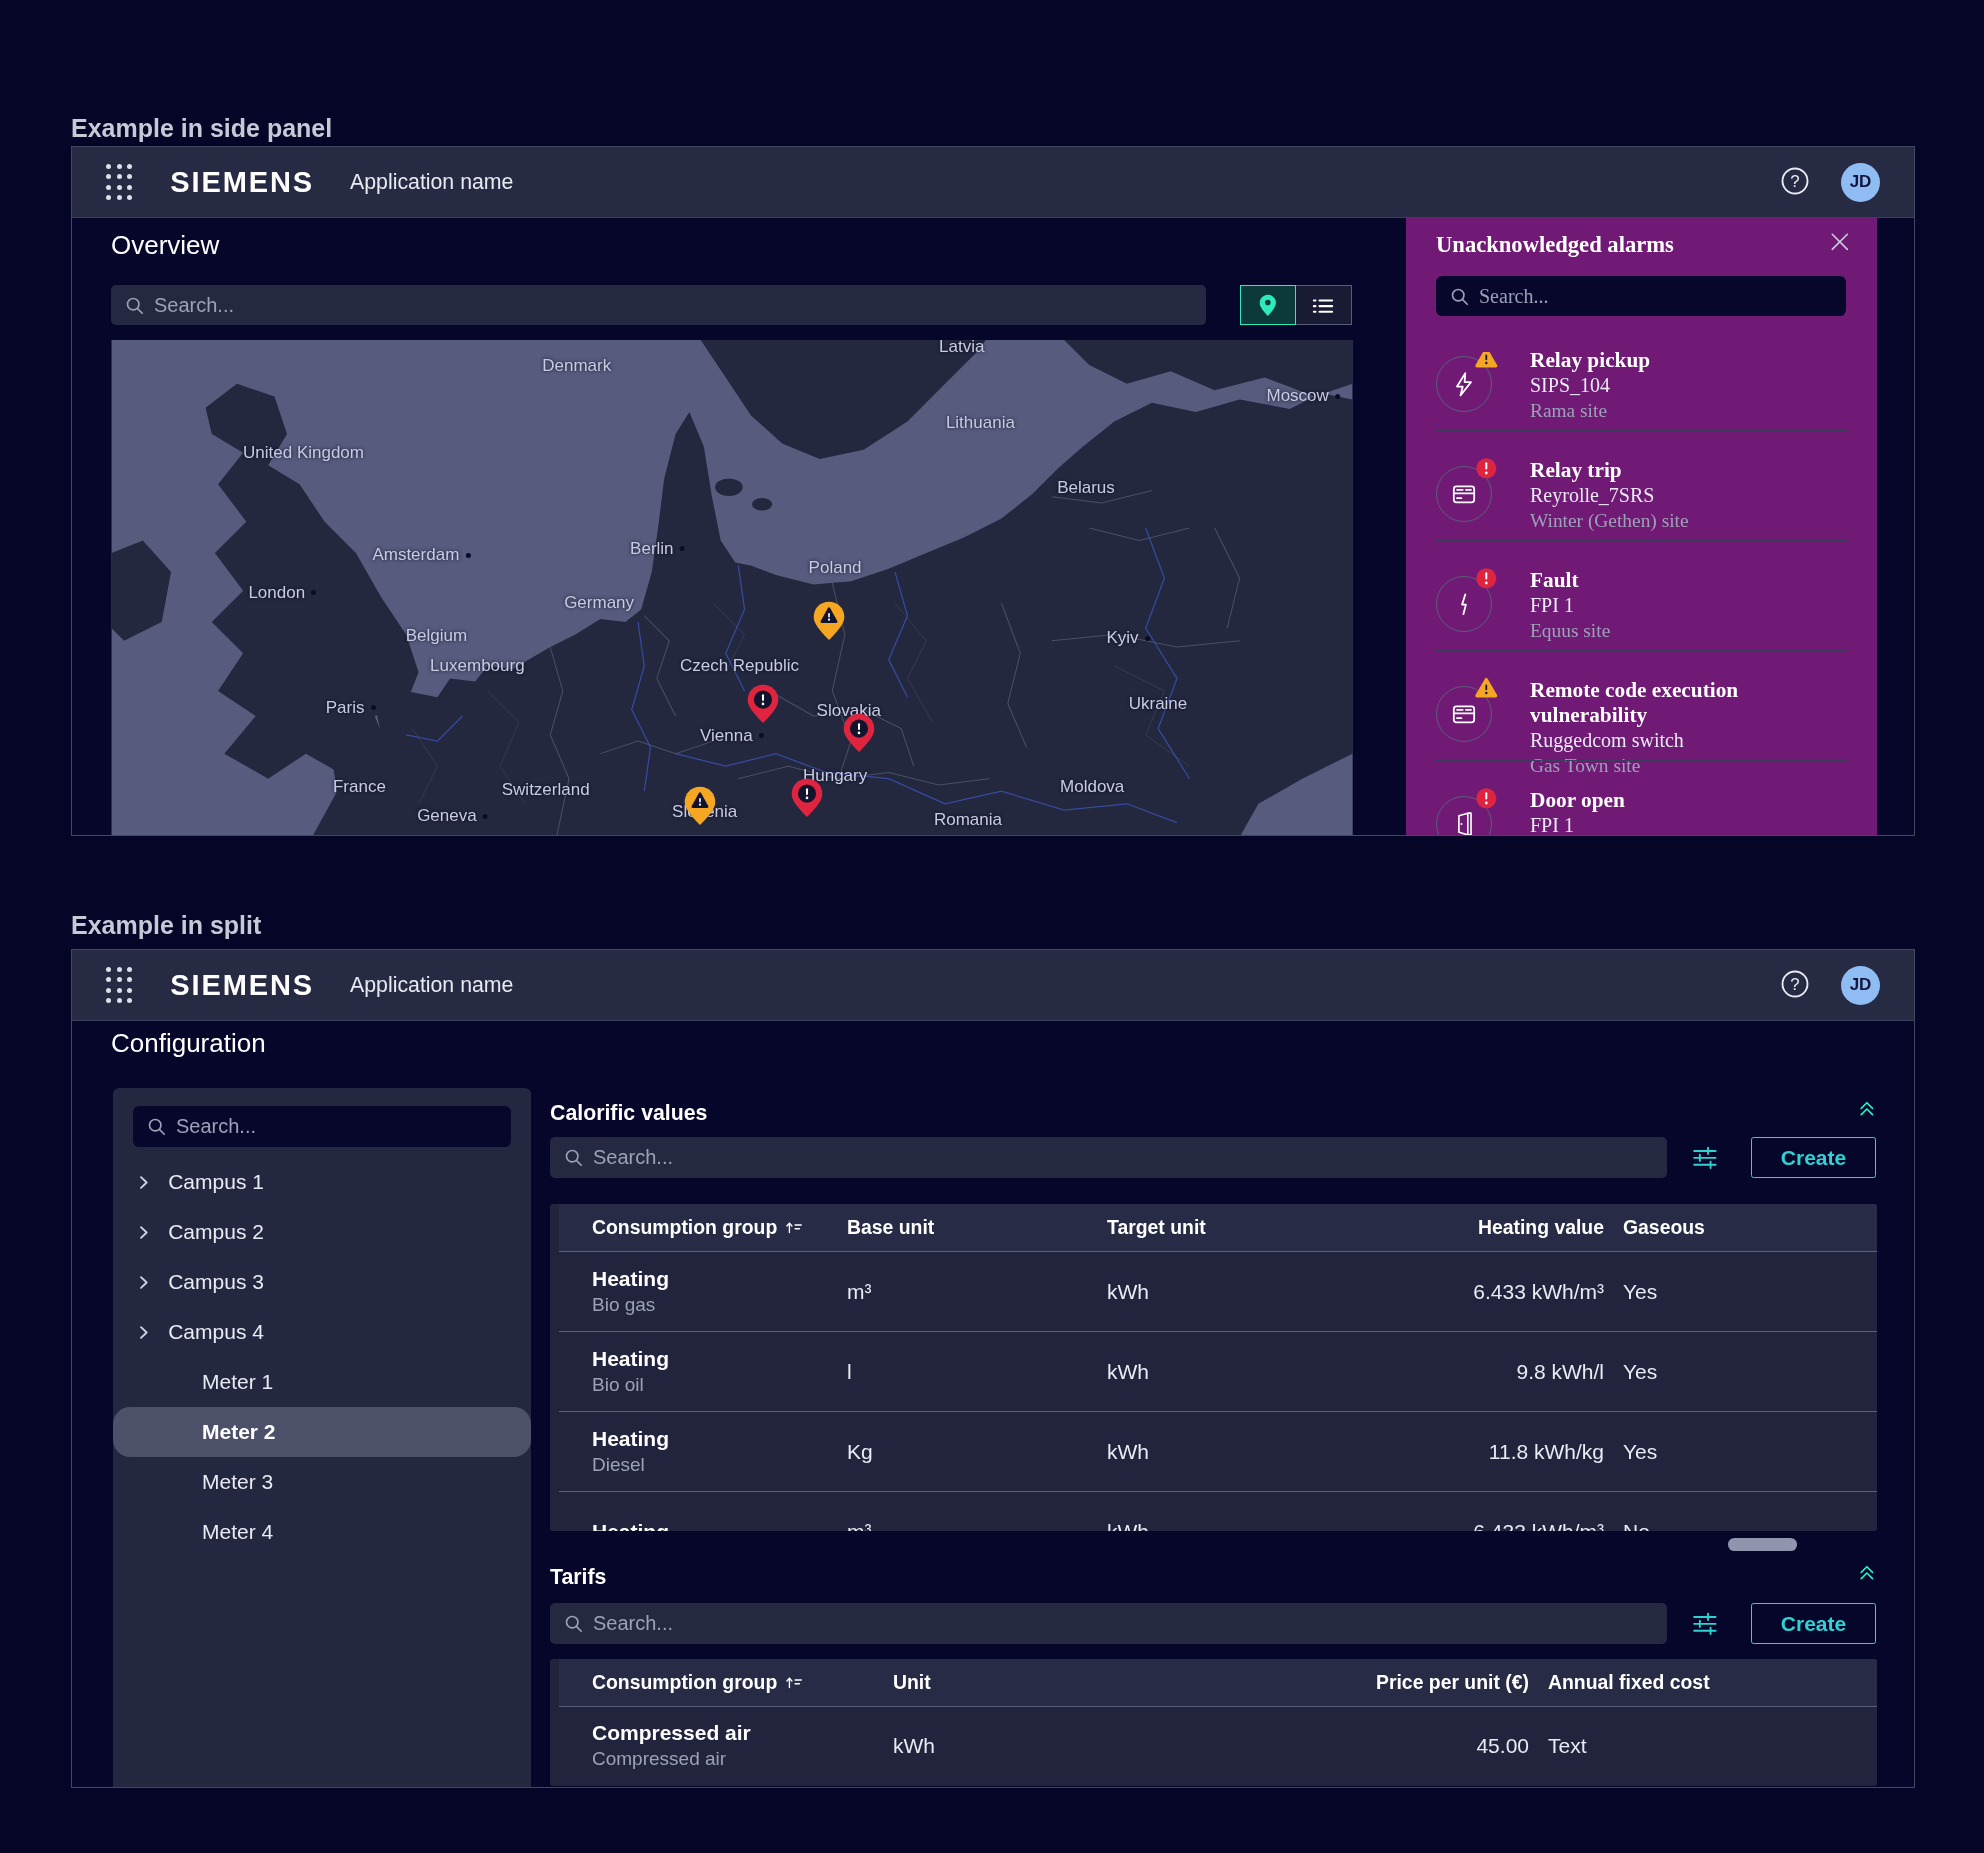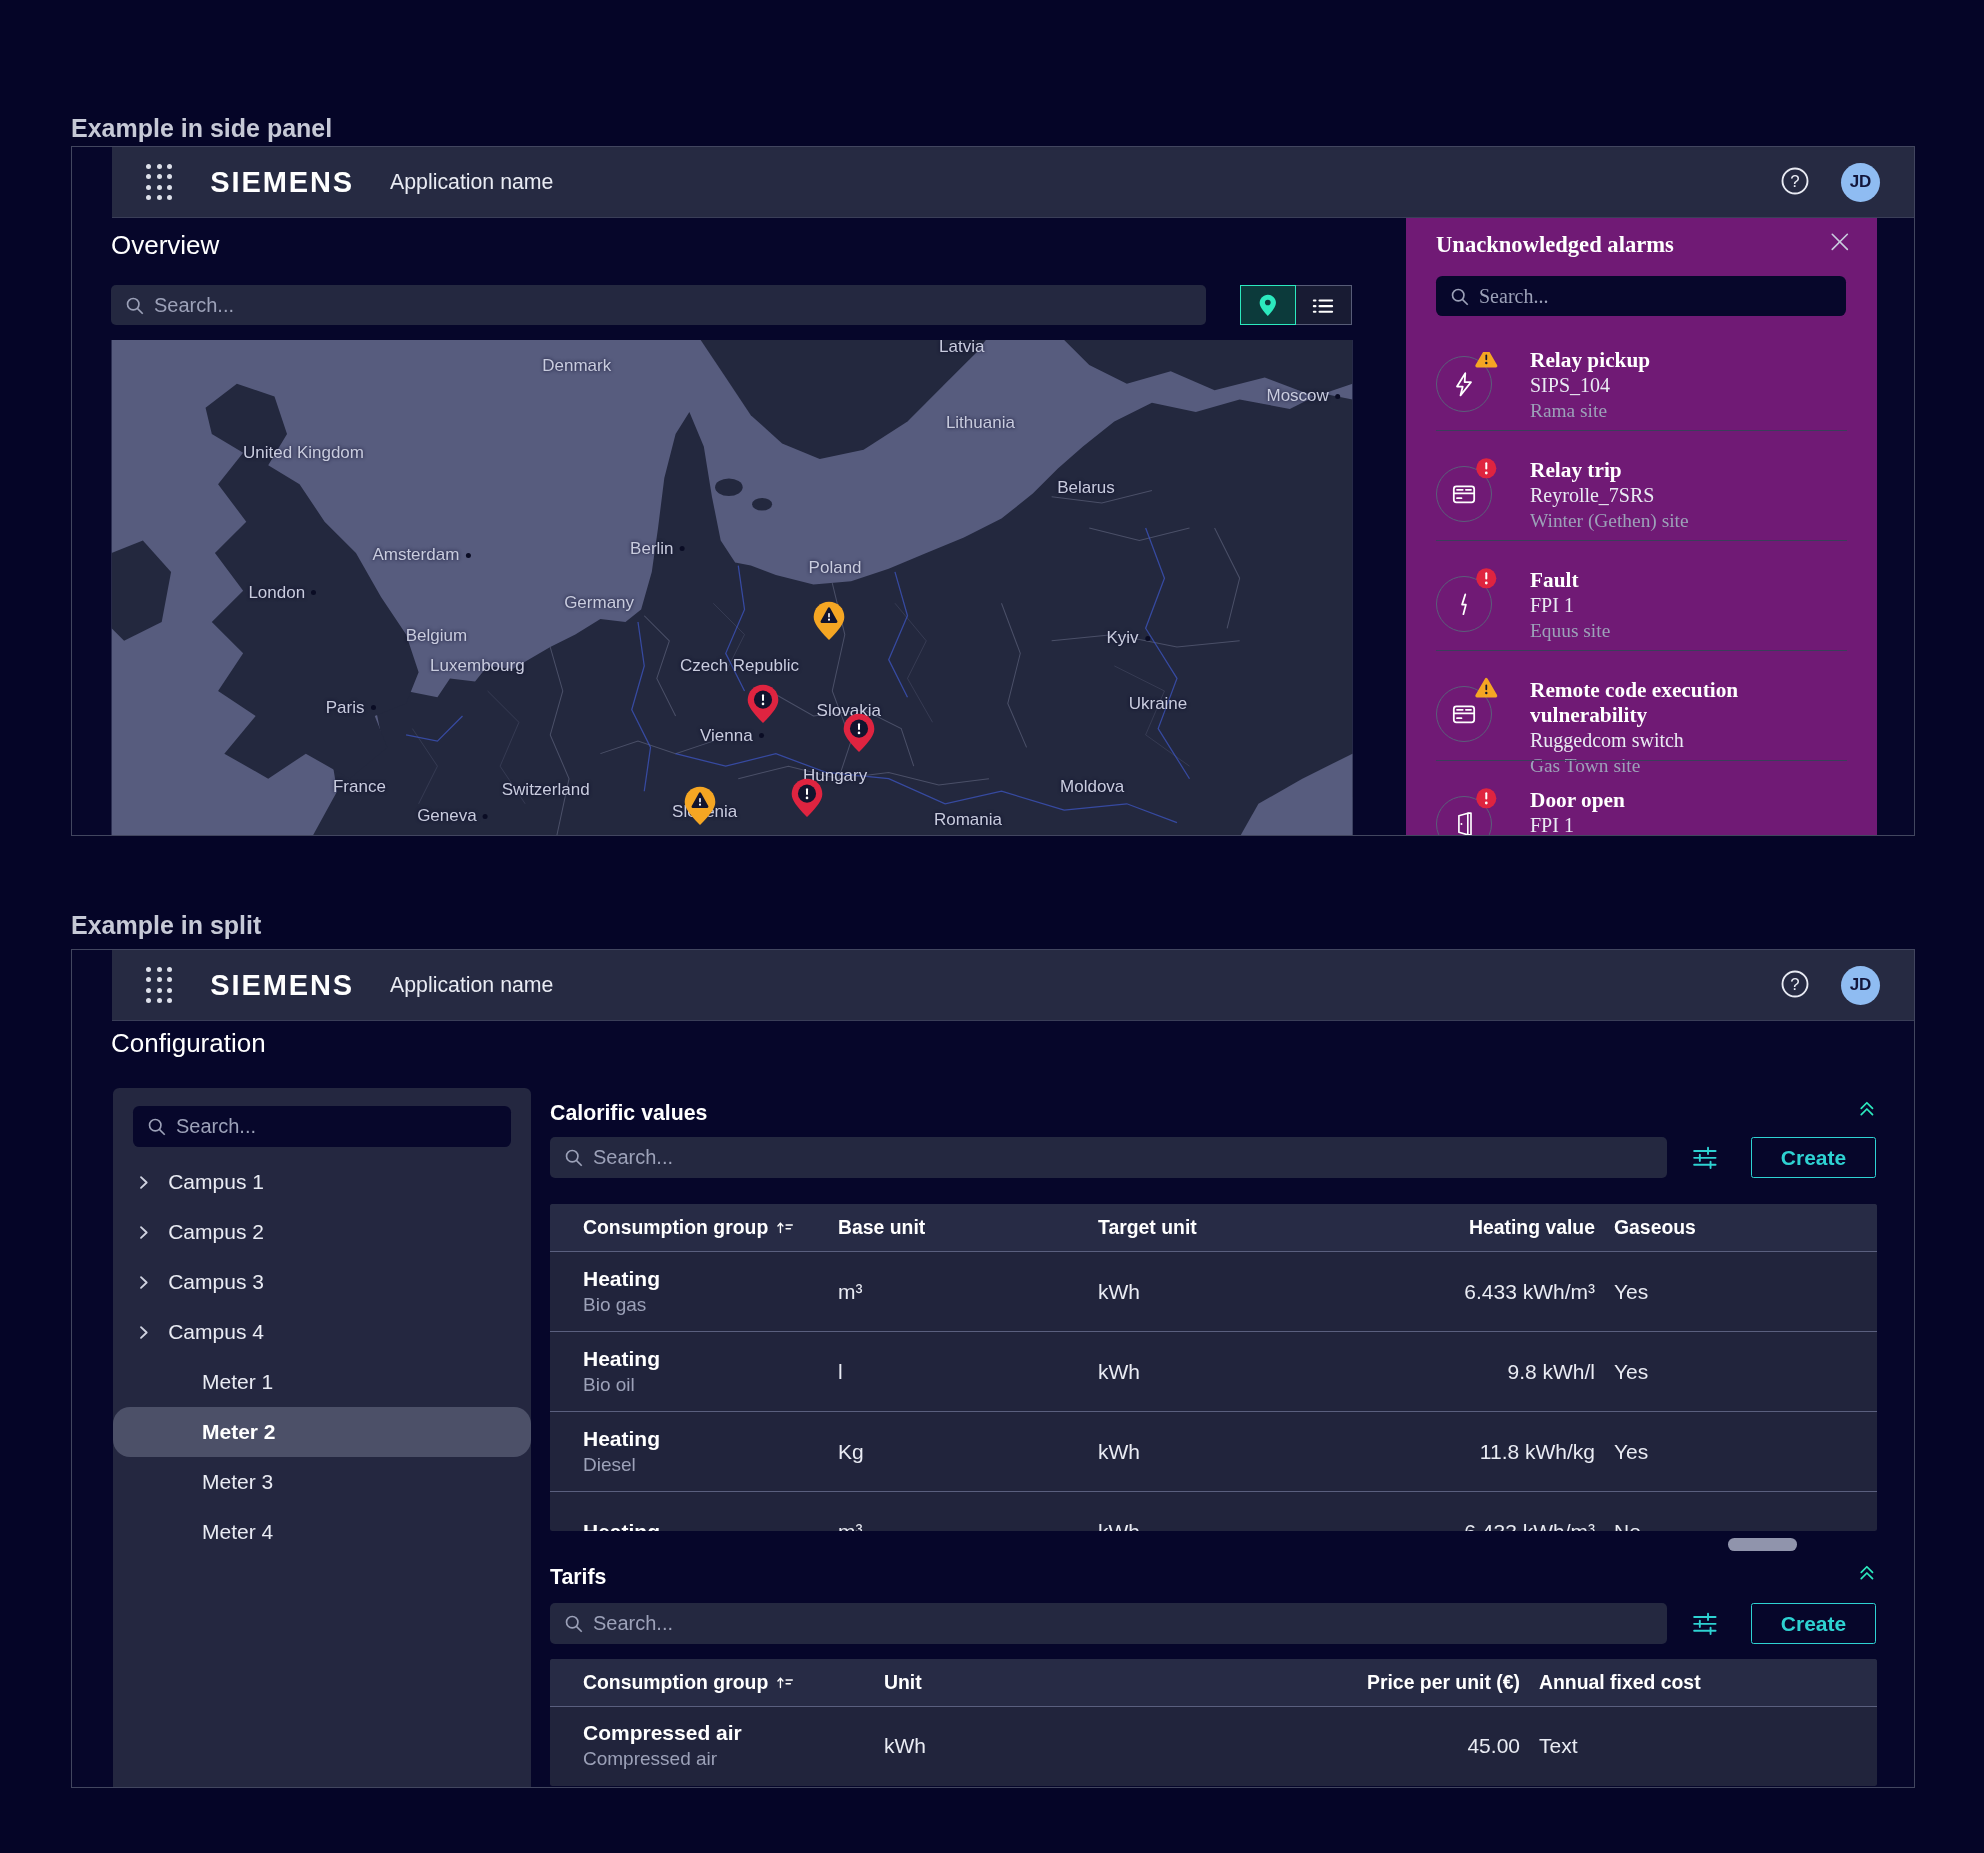--- a/index.html
+++ b/index.html
@@ -11,21 +11,21 @@
   .example-label {
     position:absolute; left:71px; font-size:25px; font-weight:700; color:#C6C9D6;margin-top:36px;
   }
   
   .app-window {
     position:absolute; left:71px; width:1844px; background:#06062A;
     border:1.3px solid #42465F; overflow:hidden;
   }
   .app-header {
     position:absolute; left:0; top:0; right:0; height:71px; background:#262A42;
-    border-bottom:1.3px solid #3A3E58; display:flex; align-items:center; padding:6px 34px;margin-left:40px;
+    border-bottom:1.3px solid #3A3E58; display:flex; align-items:center; padding:6px 34px;
   }
   .grid-icon { display:grid; grid-template-columns:repeat(3,5px); grid-auto-rows:5px;
     gap:5.6px; background:none; border:none; cursor:pointer; }
   .grid-icon i { width:5px; height:5px; border-radius:50%; background:#DDE0EA; }
   .brand { font-size:29px; font-weight:700; letter-spacing:1.9px; color:#FFFFFF; margin-left:38px; }
   .app-name { font-size:21.3px; color:#E9EBF3; margin-left:36px; }
   .header-right { margin-left:auto; display:flex; align-items:center; gap:30px; }
   .help-btn { background:none; border:none; cursor:pointer; width:33px; height:33px; }
   .avatar { width:39px; height:39px; border-radius:50%; background:#8FBCF2; color:#13163B;
     font-size:17px; font-weight:700; display:flex; align-items:center; justify-content:center;
@@ -76,21 +76,21 @@
   .tree-row.meter { padding-left:89px; }
   .tree-row.selected { background:#4C5068; font-weight:700; color:#FFFFFF;border-radius:17px; }
   .main-area { position:absolute; left:478px; top:146px; width:1327px; height:693px; }
   .section-title { position:absolute; font-size:21.3px; font-weight:700; }
   .collapse-btn { position:absolute; right:0; background:none; border:none; cursor:pointer; }
   .filter-btn { position:absolute; background:none; border:none; cursor:pointer; }
   .create-btn { position:absolute; width:125px; height:41px; background:transparent;
     border:1.9px solid #2ED2D2; border-radius:2.5px; color:#2ED2D2; font-size:21px; font-weight:700;
     font-family:inherit; cursor:pointer; }
   .data-table { position:absolute; left:0; width:1327px; overflow:hidden; background:#21243C;
-    border-radius:2.5px; }
+    border-radius:2.5px;padding-left:9px; }
   .t-head { background:#272B45; display:grid; align-items:center; font-size:19.4px; font-weight:700; }
   .t-row { display:grid; align-items:center; border-top:1.9px solid #5A5F7E; }
   .t1 { grid-template-columns:255px 260px 205px 292px 1fr; padding-left:33px; padding-right:19px; }
   .t2 { grid-template-columns:301px 293px 343px 1fr; padding-left:33px; padding-right:19px; }
   .cell-main { font-size:21px; font-weight:700; line-height:26px; }
   .cell-sub { font-size:19px; color:#9CA1B8; line-height:25px; }
   .cell-val { font-size:21px; color:#E9EBF3; }
   .cell-right { justify-self:end; text-align:right; }
   .cell-pad { padding-left:19px; }
   .sort-wrap { display:inline-flex; align-items:center; gap:7.5px; }

